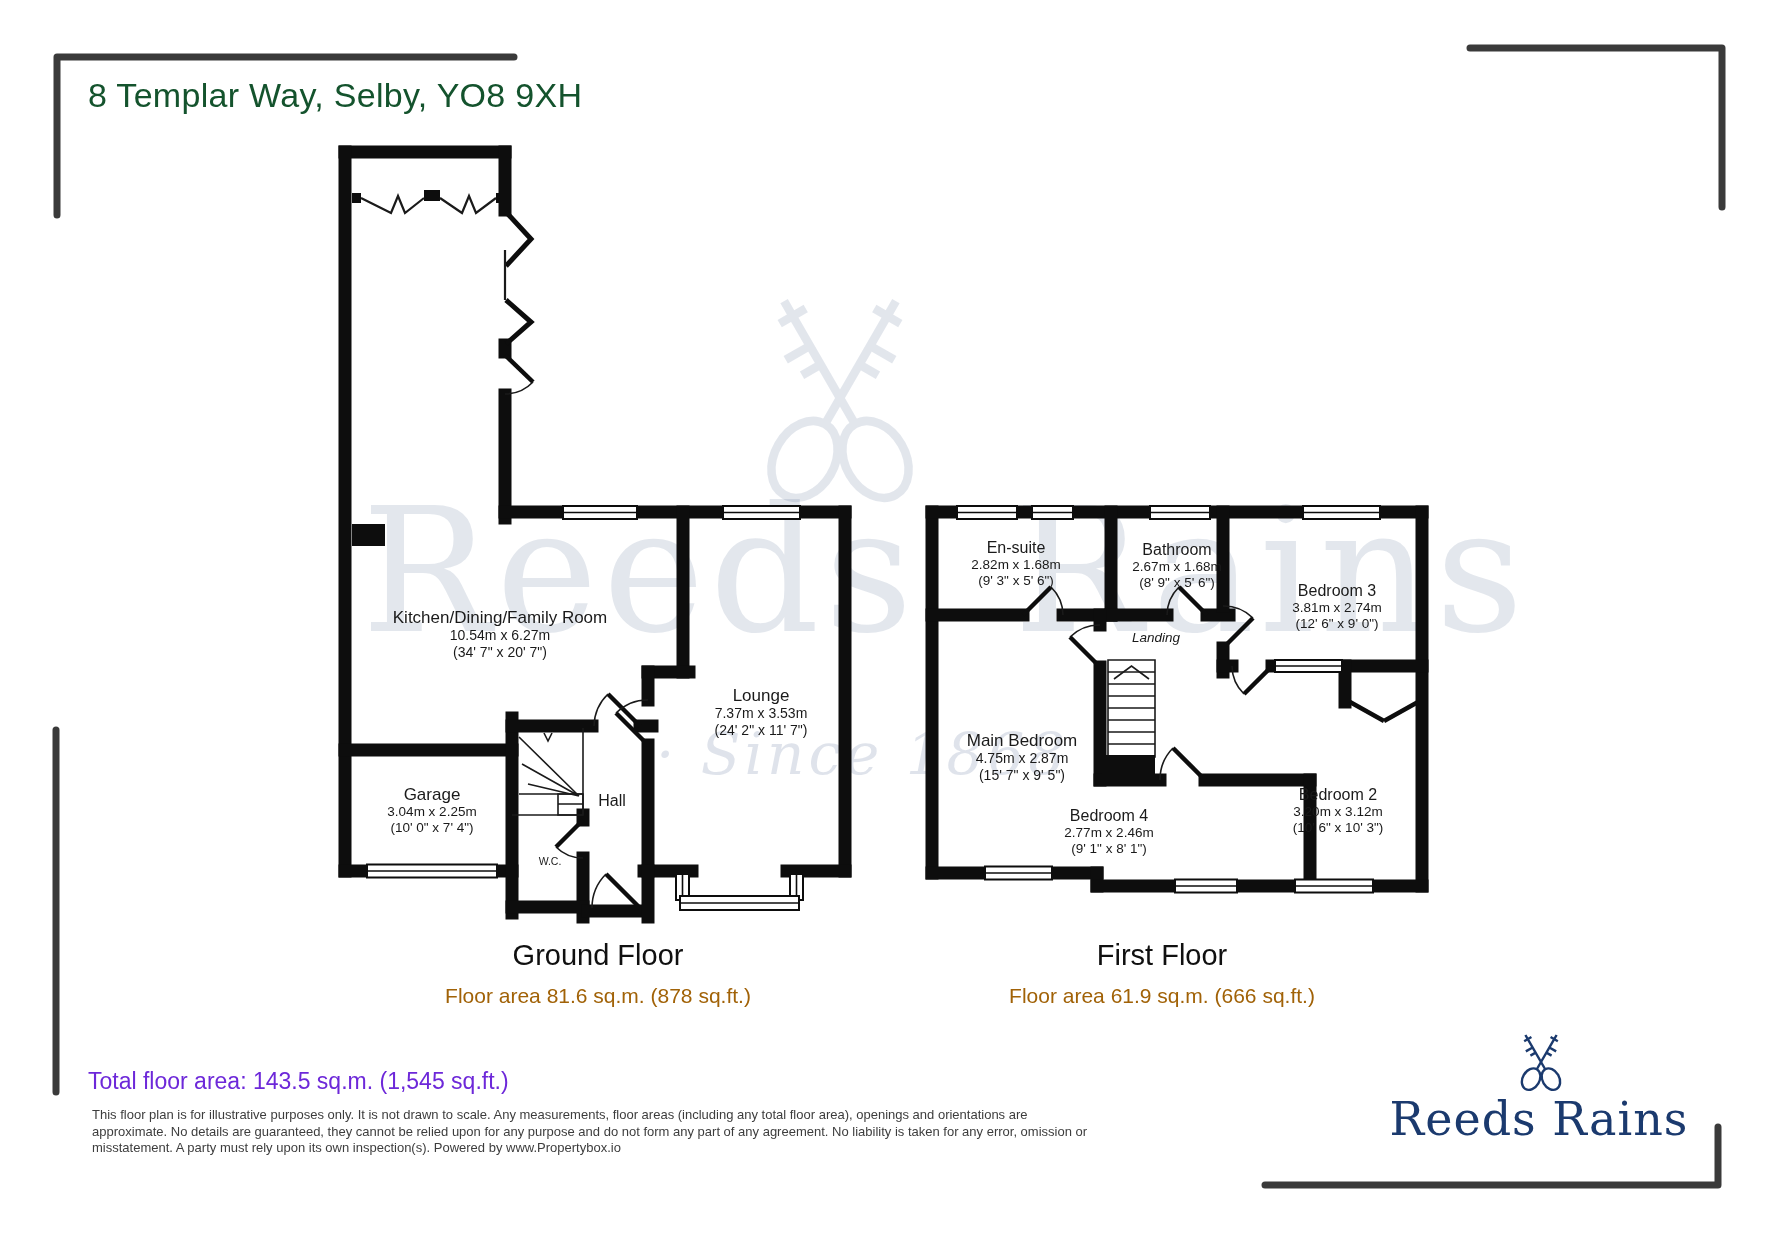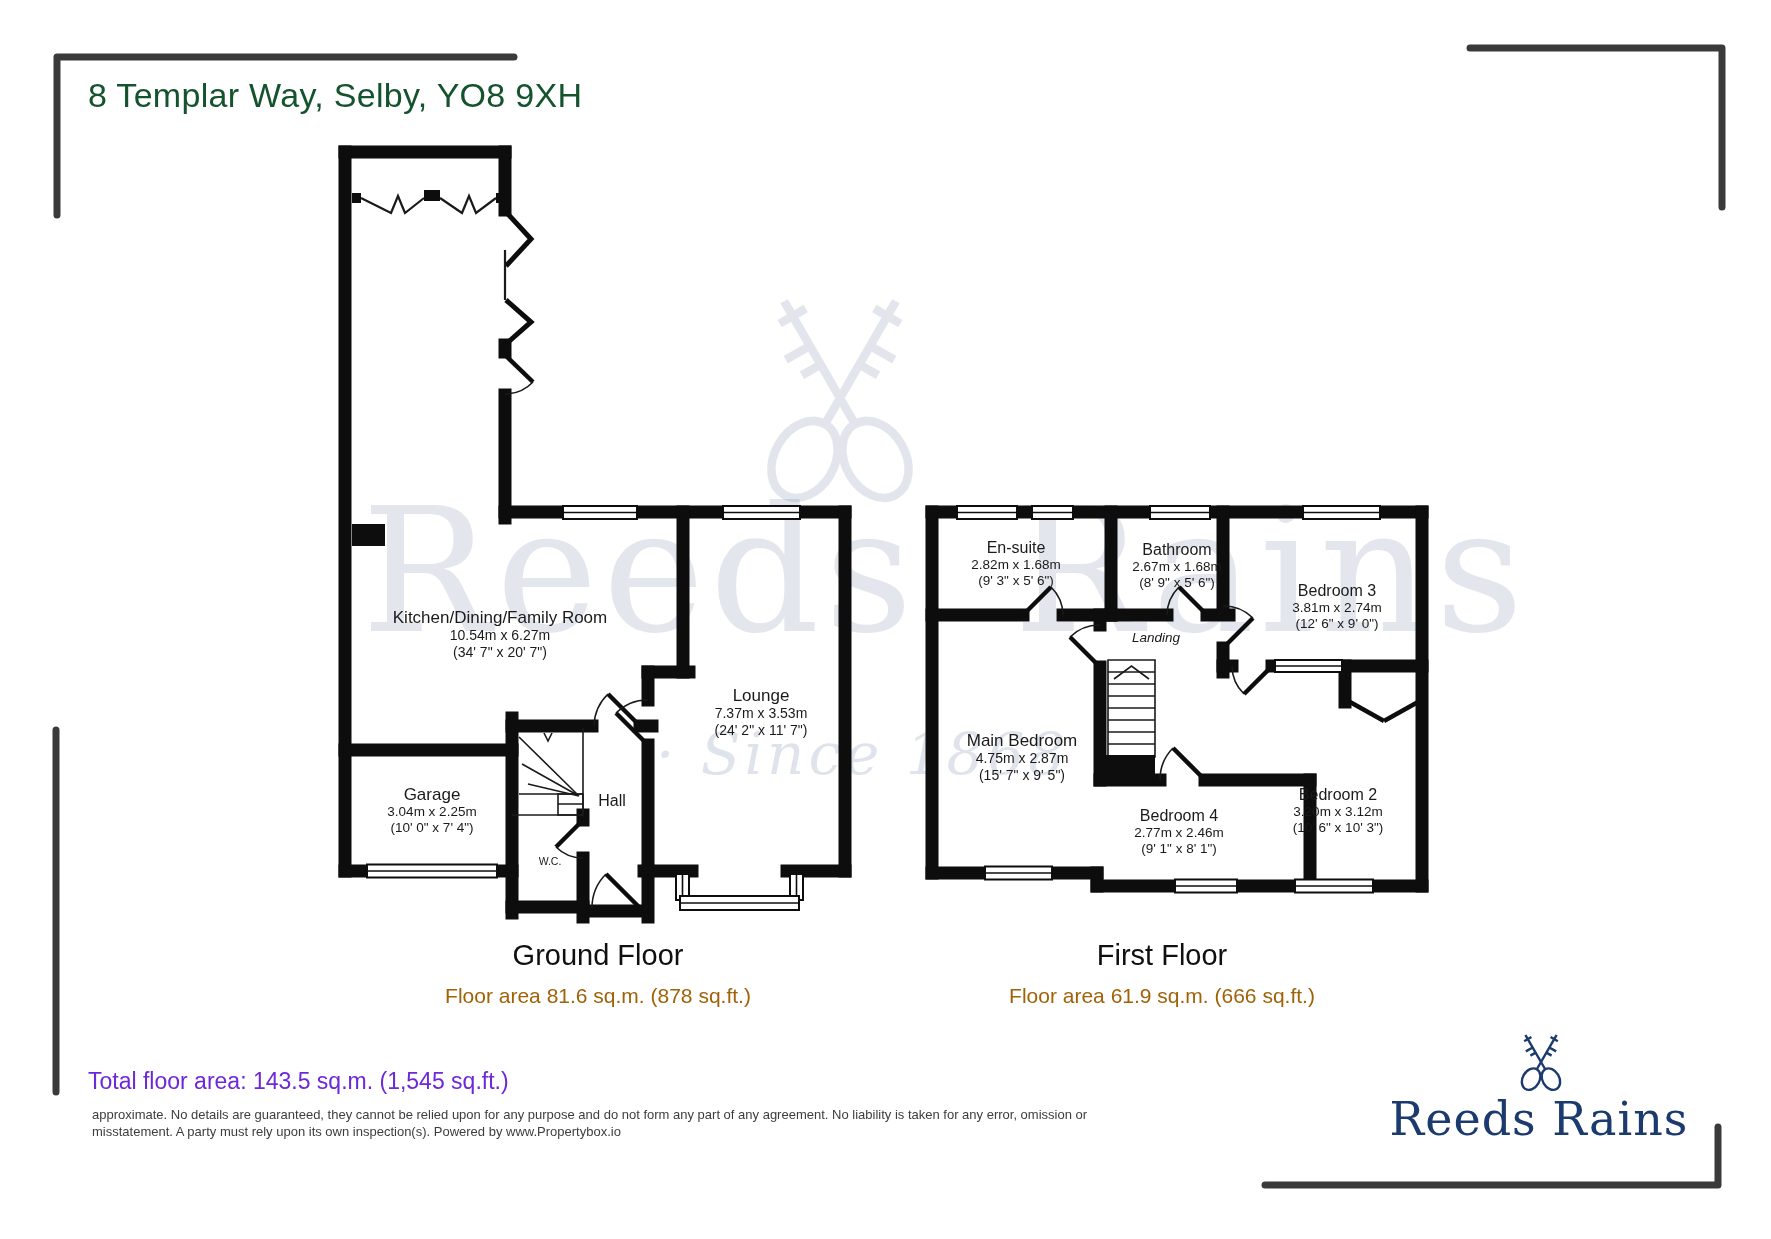--- a/index.html
+++ b/index.html
@@ -274,37 +274,38 @@
     <div class="room-imperial">(12' 6" x 9' 0")</div>
   </div>
   <div class="abs ctr room md" style="left:1156px;top:630px">
     <div class="room-name">Landing</div>
   </div>
   <div class="abs ctr room lg" style="left:1022px;top:731px">
     <div class="room-name">Main Bedroom</div>
     <div class="room-metric">4.75m x 2.87m</div>
     <div class="room-imperial">(15' 7" x 9' 5")</div>
   </div>
-  <div class="abs ctr room" style="left:1179px;top:807px">
+  <div class="abs ctr room" style="left:1109px;top:807px">
     <div class="room-name">Bedroom 4</div>
     <div class="room-metric">2.77m x 2.46m</div>
     <div class="room-imperial">(9' 1" x 8' 1")</div>
   </div>
   <div class="abs ctr room" style="left:1338px;top:786px">
     <div class="room-name">Bedroom 2</div>
     <div class="room-metric">3.20m x 3.12m</div>
     <div class="room-imperial">(10' 6" x 10' 3")</div>
   </div>
 
   <div class="abs ctr floor-title" style="left:598px;top:939px">Ground Floor</div>
   <div class="abs ctr floor-area" style="left:598px;top:984px">Floor area 81.6 sq.m. (878 sq.ft.)</div>
   <div class="abs ctr floor-title" style="left:1162px;top:939px">First Floor</div>
   <div class="abs ctr floor-area" style="left:1162px;top:984px">Floor area 61.9 sq.m. (666 sq.ft.)</div>
 
   <div class="abs total-line">Total floor area: 143.5 sq.m. (1,545 sq.ft.)</div>
   <div class="abs disclaimer">
+    <div>This floor plan is for illustrative purposes only. It is not drawn to scale. Any measurements, floor areas (including any total floor area), openings and orientations are</div>
     <div>approximate. No details are guaranteed, they cannot be relied upon for any purpose and do not form any part of any agreement. No liability is taken for any error, omission or</div>
     <div>misstatement. A party must rely upon its own inspection(s). Powered by www.Propertybox.io</div>
   </div>
 
   <div class="abs ctr logo-text">Reeds Rains</div>
 
 </div>
 
 </body></html>

